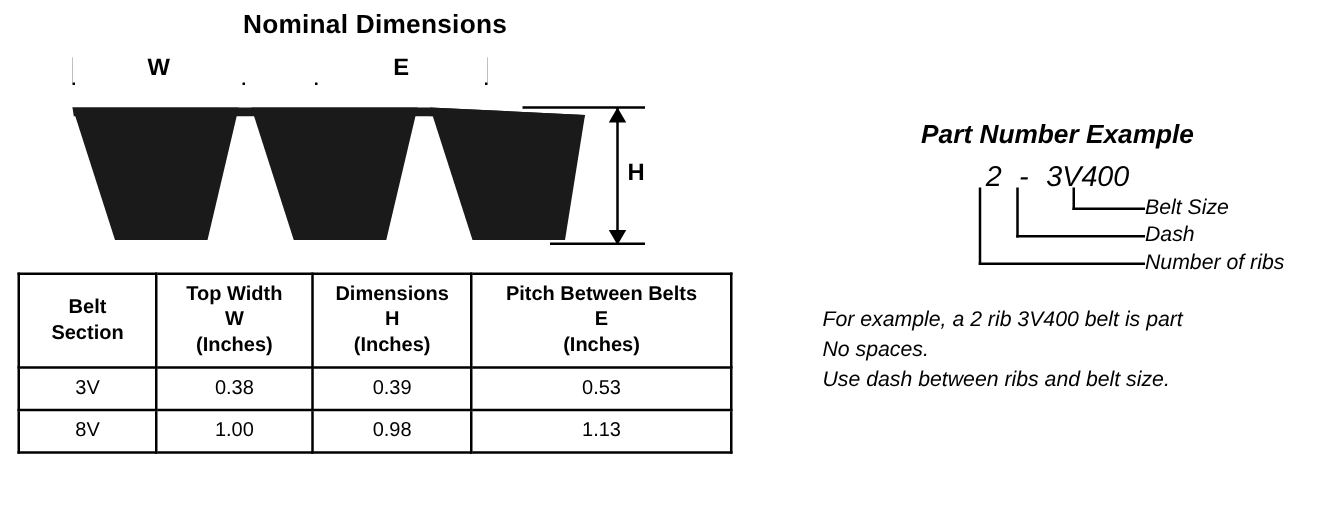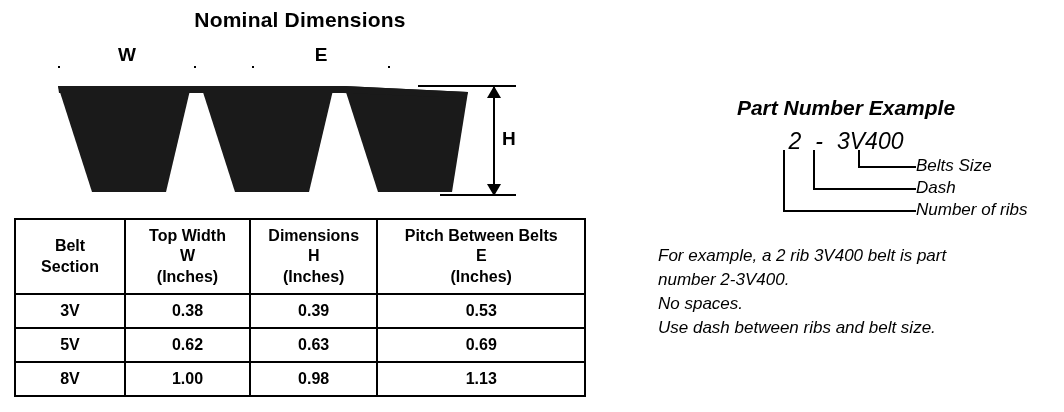--- a/index.html
+++ b/index.html
@@ -138,21 +138,21 @@
     padding: 2px 4px;
   }
   #belt-table thead th {
     font-weight: bold;
     line-height: 1.28;
     padding-top: 6px;
     padding-bottom: 6px;
     font-size: 16px;
   }
   #belt-table tbody td {
-    font-weight: bold;
+    font-weight: normal;
     height: 28px;
     font-size: 16px;
   }
   .col-section { width: 104px; margin-top: 46px; }
   .col-w { width: 120px; margin-top: 27px; }
   .col-h { width: 120px; }
   .col-e { width: 210px; }
 
   
   #right-panel {
@@ -273,56 +273,49 @@
         </tr>
       </thead>
       <tbody>
         <tr>
           <td>3V</td>
           <td>0.38</td>
           <td>0.39</td>
           <td>0.53</td>
         </tr>
         <tr>
-          <td>5V</td>
-          <td>0.62</td>
-          <td>0.63</td>
-          <td>0.69</td>
-        </tr>
-        <tr>
           <td>8V</td>
           <td>1.00</td>
           <td>0.98</td>
           <td>1.13</td>
         </tr>
       </tbody>
     </table>
   </div>
 
   <div id="right-panel">
 
     <div id="part-title">Part Number Example</div>
 
     <div id="pn-sample">
       <span class="pn-ribs">2</span><span class="pn-dash">-</span><span class="pn-size">3V400</span>
     </div>
 
     <div class="leader" style="left:218px; top:138px; width:2px; height:18px;"></div>
     <div class="leader" style="left:218px; top:154px; width:58px; height:2px;"></div>
-    <div class="leader-label" style="left:276px; top:144px;">Belts Size</div>
+    <div class="leader-label" style="left:276px; top:144px;">Belt Size</div>
 
     <div class="leader" style="left:173px; top:138px; width:2px; height:40px;"></div>
     <div class="leader" style="left:173px; top:176px; width:103px; height:2px;"></div>
     <div class="leader-label" style="left:276px; top:166px;">Dash</div>
 
     <div class="leader" style="left:143px; top:138px; width:2px; height:62px;"></div>
     <div class="leader" style="left:143px; top:198px; width:133px; height:2px;"></div>
     <div class="leader-label" style="left:276px; top:188px;">Number of ribs</div>
 
     <div id="desc">
       <p>For example, a 2 rib 3V400 belt is part</p>
-      <p>number 2-3V400.</p>
       <p>No spaces.</p>
       <p>Use dash between ribs and belt size.</p>
     </div>
   </div>
 
 </div>
 
 </body></html>

